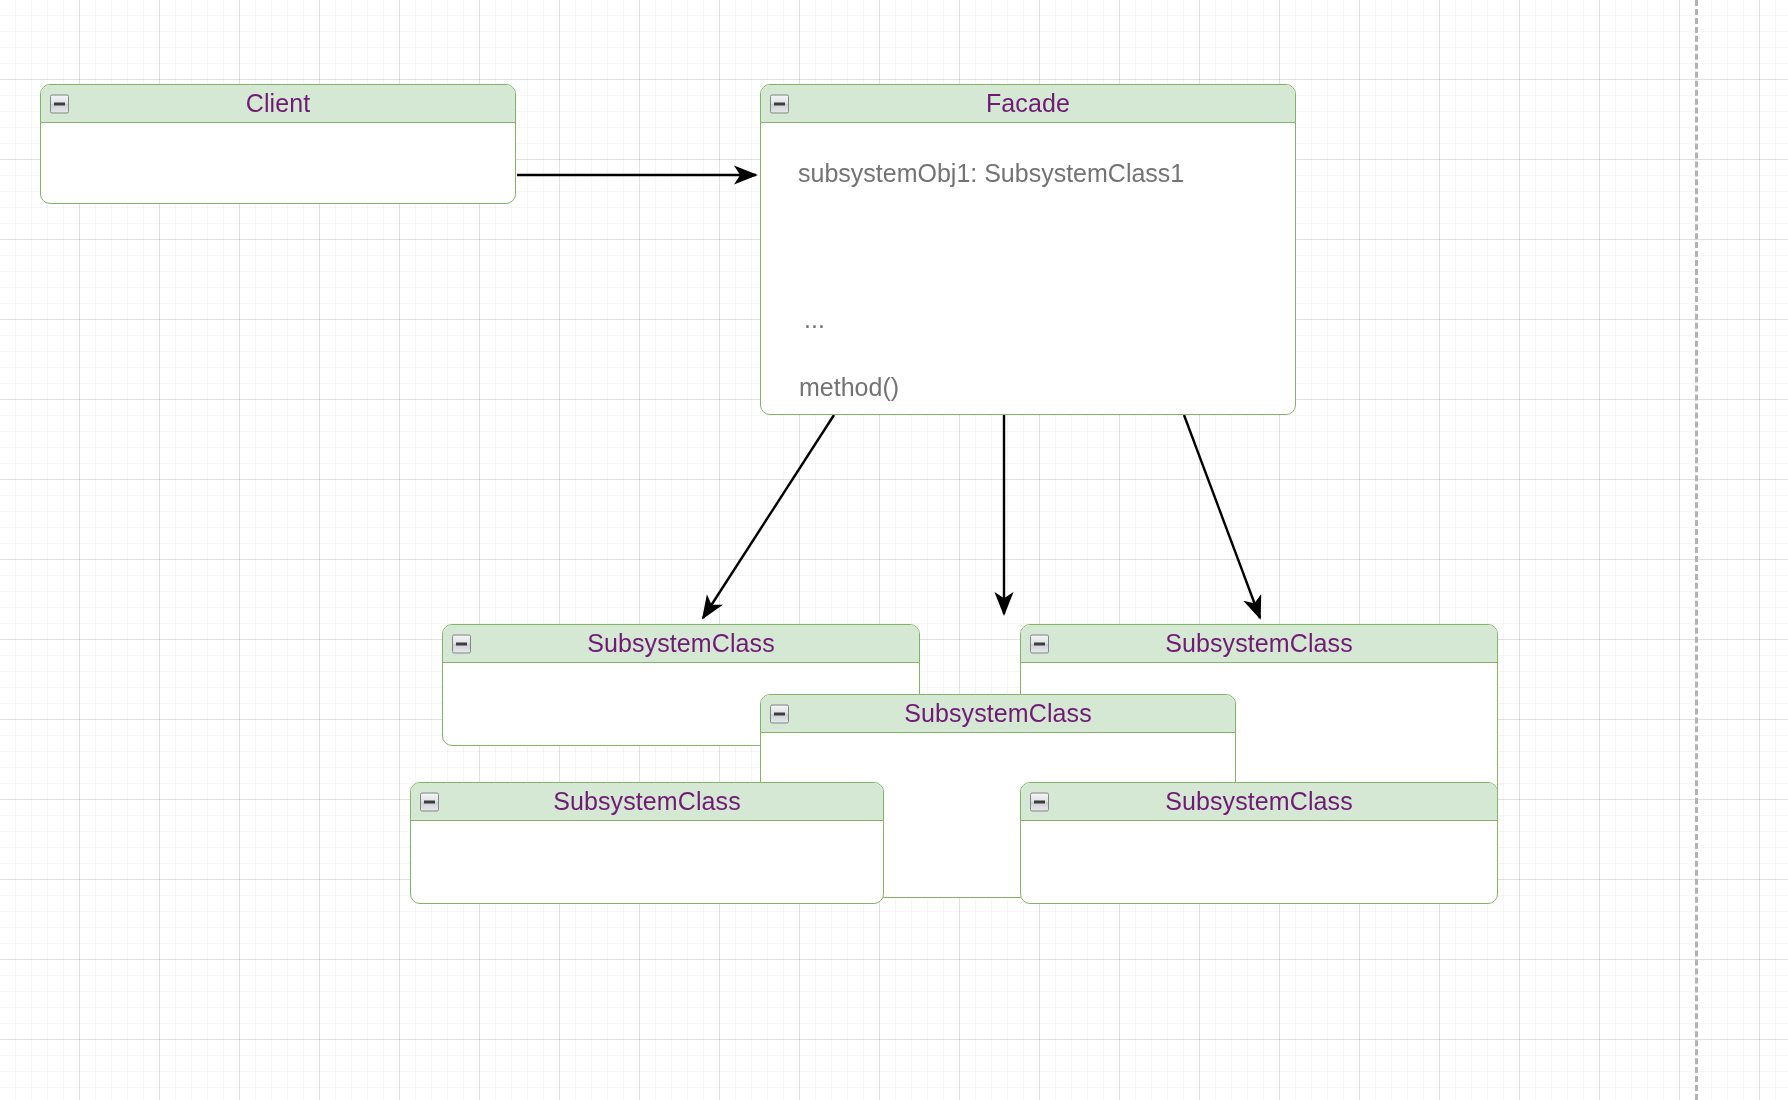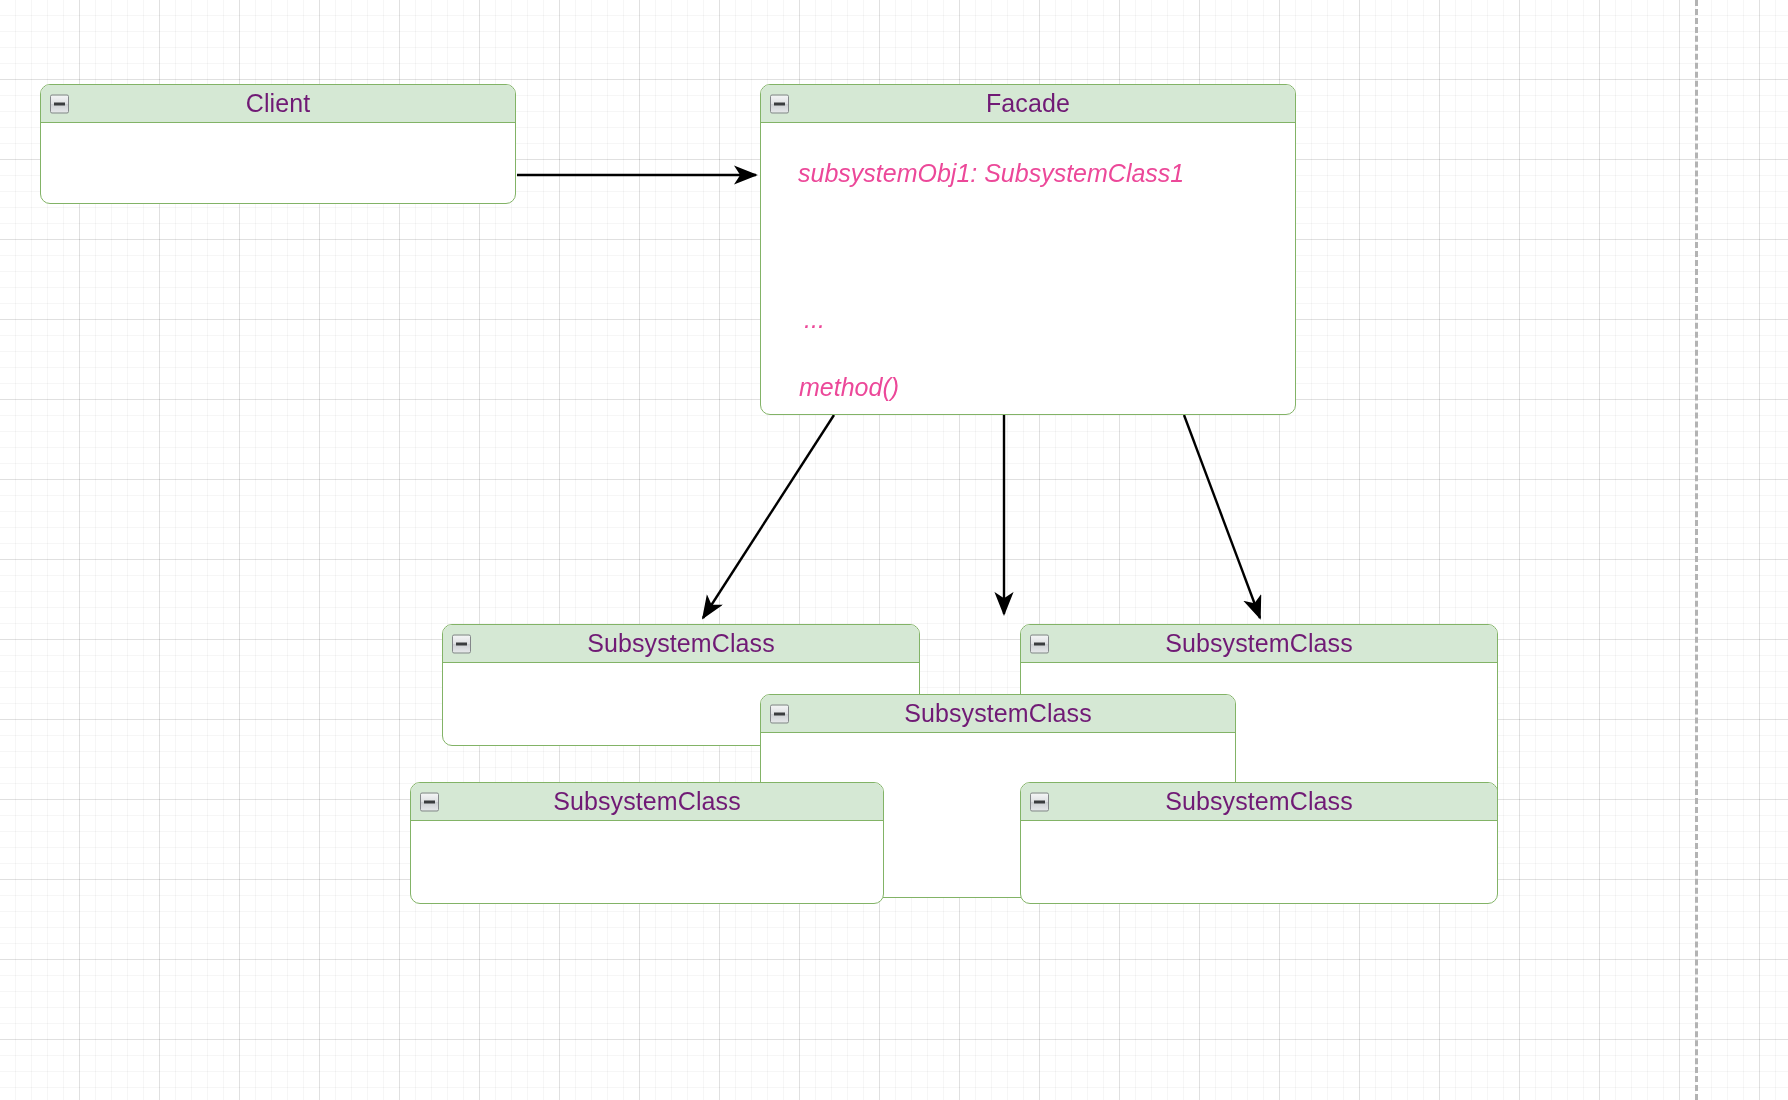--- a/index.html
+++ b/index.html
@@ -81,24 +81,23 @@
     height:3px;
     background:#3a3c3e;
   }
   .uml-body{
     position:relative;
     background:transparent;
   }
   .uml-attr{
     position:absolute;
     font-size:25px;
-    color:#ec4899;
+    color:#737373;
     white-space:nowrap;
     line-height:1;
-    font-style:italic;
   }
 
   
   #edges{
     position:absolute;
     left:0;top:0;
     width:1788px;height:1100px;
     pointer-events:none;
   }
 </style>

